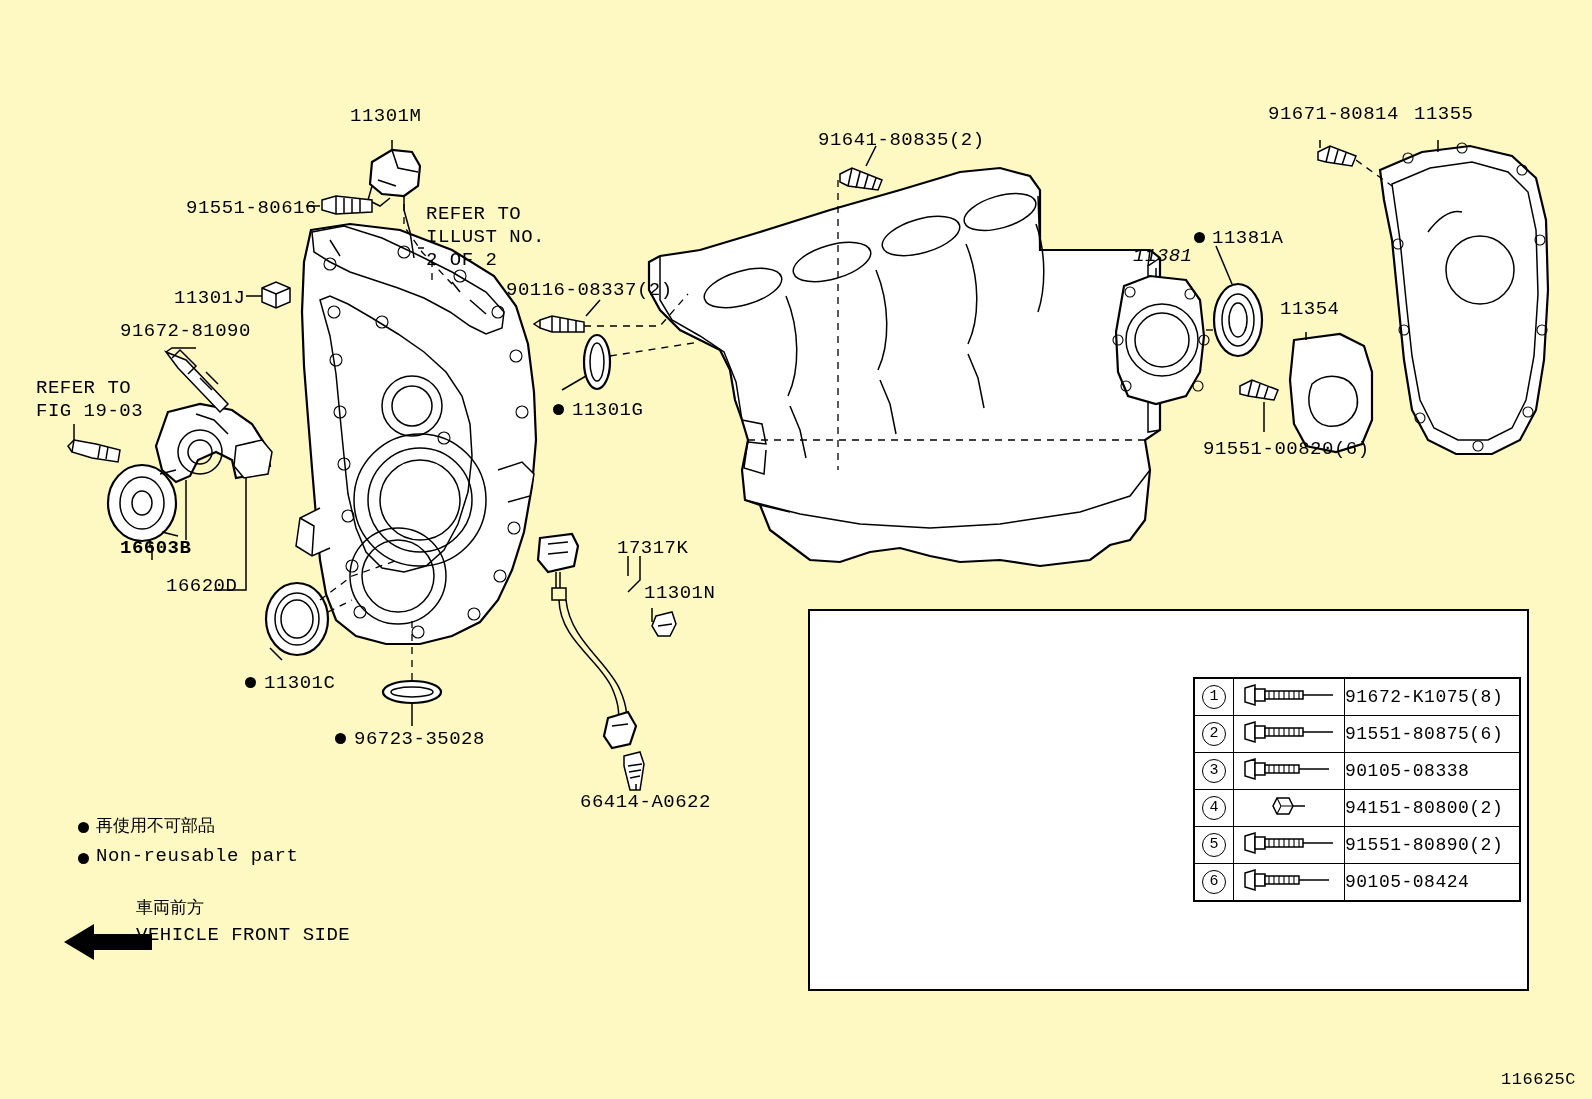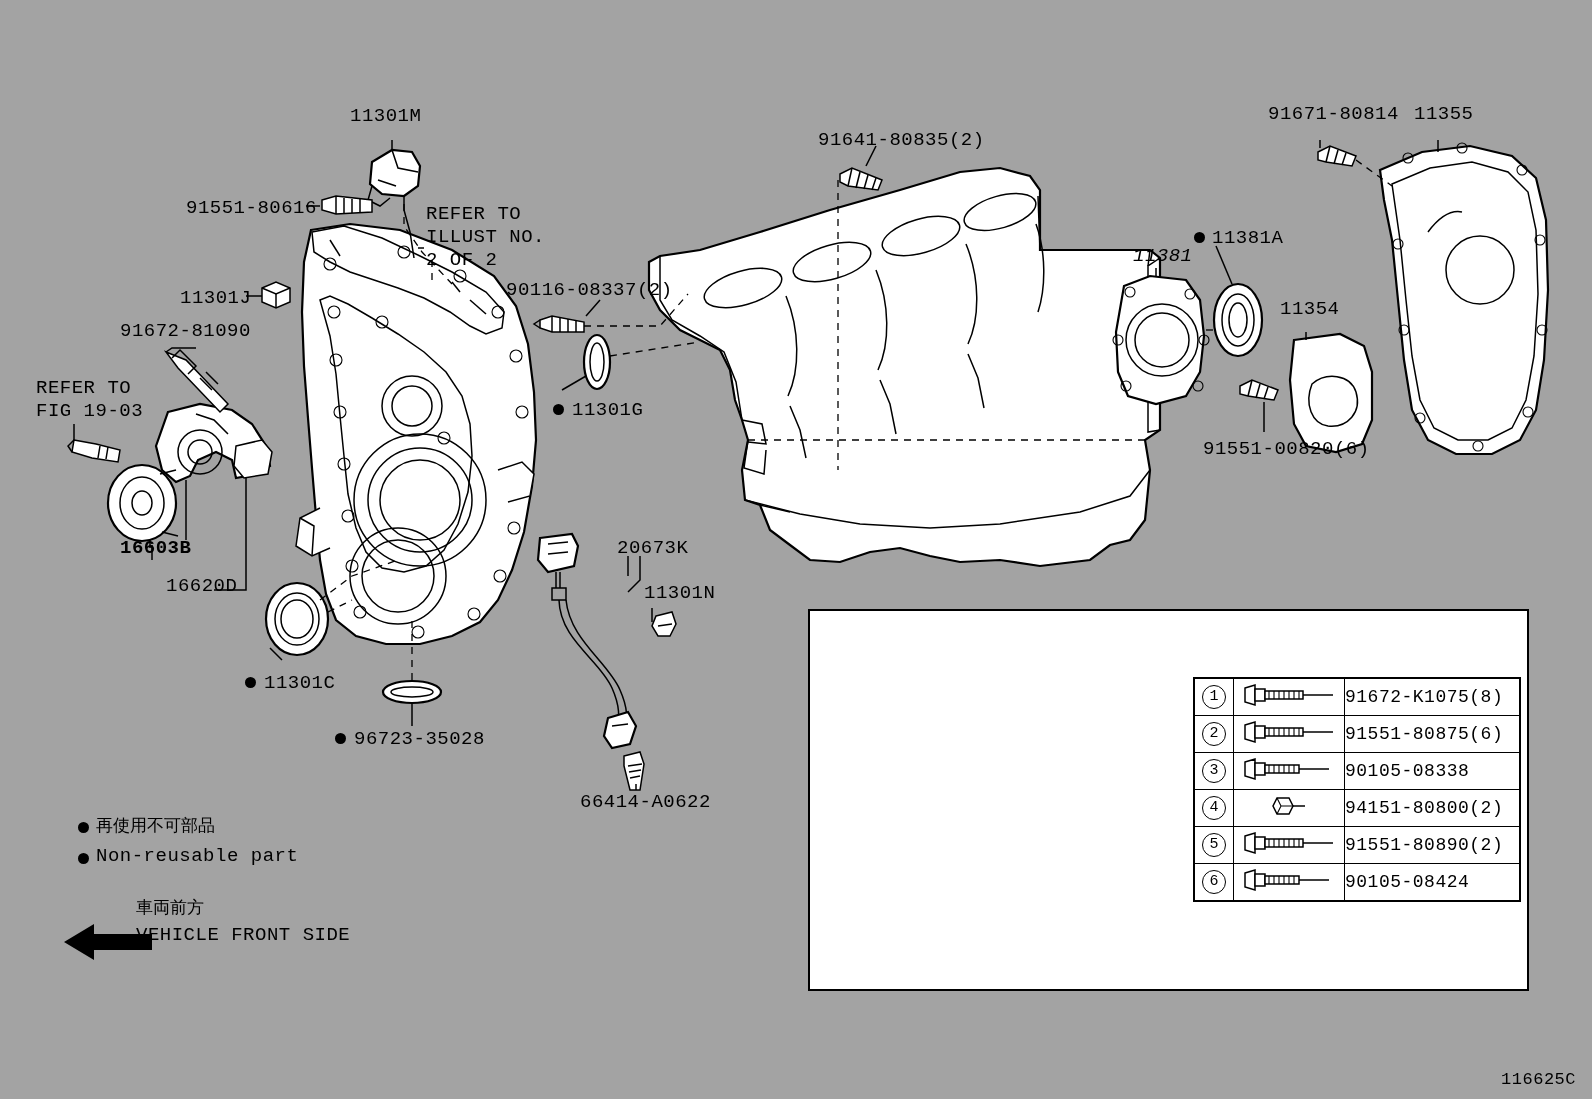--- a/index.html
+++ b/index.html
@@ -9,21 +9,21 @@
   }
   body {
     font-family: "Liberation Mono", monospace;
     color: #000000;
   }
   #sheet {
     position: relative;
     width: 1592px;
     height: 1099px;
     overflow: hidden;
-    background: #a3a3a3;
+    background: #fef9c3;
   }
   .lbl {
     position: absolute;
     font-family: "Liberation Mono", monospace;
     font-size: 19px;
     letter-spacing: 0.5px;
     white-space: pre;
     line-height: 1.22;
     color: #000;
   }
@@ -510,32 +510,32 @@
   <div class="callout" style="left:833px;  top:760px;">5</div>
   <div class="callout" style="left:833px;  top:827px;">1</div>
   <div class="callout" style="left:948px;  top:838px;">6</div>
   <div class="callout" style="left:1148px; top:877px;">1</div>
   <div class="callout" style="left:833px;  top:907px;">3</div>
   <div class="callout" style="left:833px;  top:951px;">2</div>
   <div class="callout" style="left:1148px; top:951px;">2</div>
 
   <div class="lbl" style="left:350px; top:105px;">11301M</div>
   <div class="lbl" style="left:186px; top:197px;">91551-80616</div>
-  <div class="lbl" style="left:180px; top:287px;">11301J</div>
+  <div class="lbl" style="left:174px; top:287px;">11301J</div>
   <div class="lbl" style="left:120px; top:320px;">91672-81090</div>
   <div class="lbl" style="left:120px; top:537px;font-weight:bold;">16603B</div>
   <div class="lbl" style="left:166px; top:575px;">16620D</div>
   <div class="lbl" style="left:264px; top:672px;">11301C</div>
   <div class="dot" style="left:245px; top:677px;"></div>
   <div class="lbl" style="left:354px; top:728px;">96723-35028</div>
   <div class="dot" style="left:335px; top:733px;"></div>
   <div class="lbl" style="left:506px; top:279px;">90116-08337(2)</div>
   <div class="lbl" style="left:572px; top:399px;">11301G</div>
   <div class="dot" style="left:553px; top:404px;"></div>
-  <div class="lbl" style="left:617px; top:537px;">20673K</div>
+  <div class="lbl" style="left:617px; top:537px;">17317K</div>
   <div class="lbl" style="left:644px; top:582px;">11301N</div>
   <div class="lbl" style="left:580px; top:791px;">66414-A0622</div>
   <div class="lbl" style="left:818px; top:129px;">91641-80835(2)</div>
   <div class="lbl" style="left:1133px; top:245px;font-style:italic;">11381</div>
   <div class="lbl" style="left:1212px; top:227px;">11381A</div>
   <div class="dot" style="left:1194px; top:232px;"></div>
   <div class="lbl" style="left:1280px; top:298px;">11354</div>
   <div class="lbl" style="left:1203px; top:438px;">91551-00820(6)</div>
   <div class="lbl" style="left:1268px; top:103px;">91671-80814</div>
   <div class="lbl" style="left:1414px; top:103px;">11355</div>

